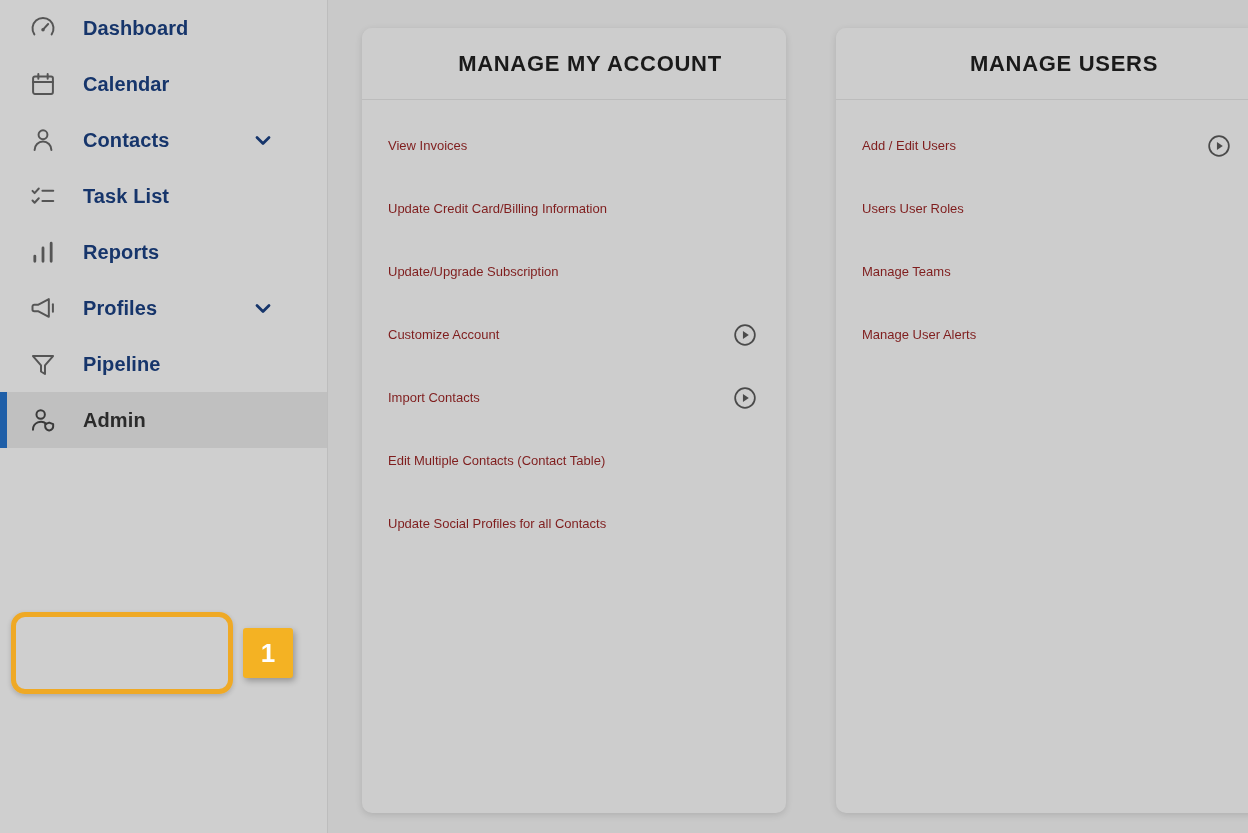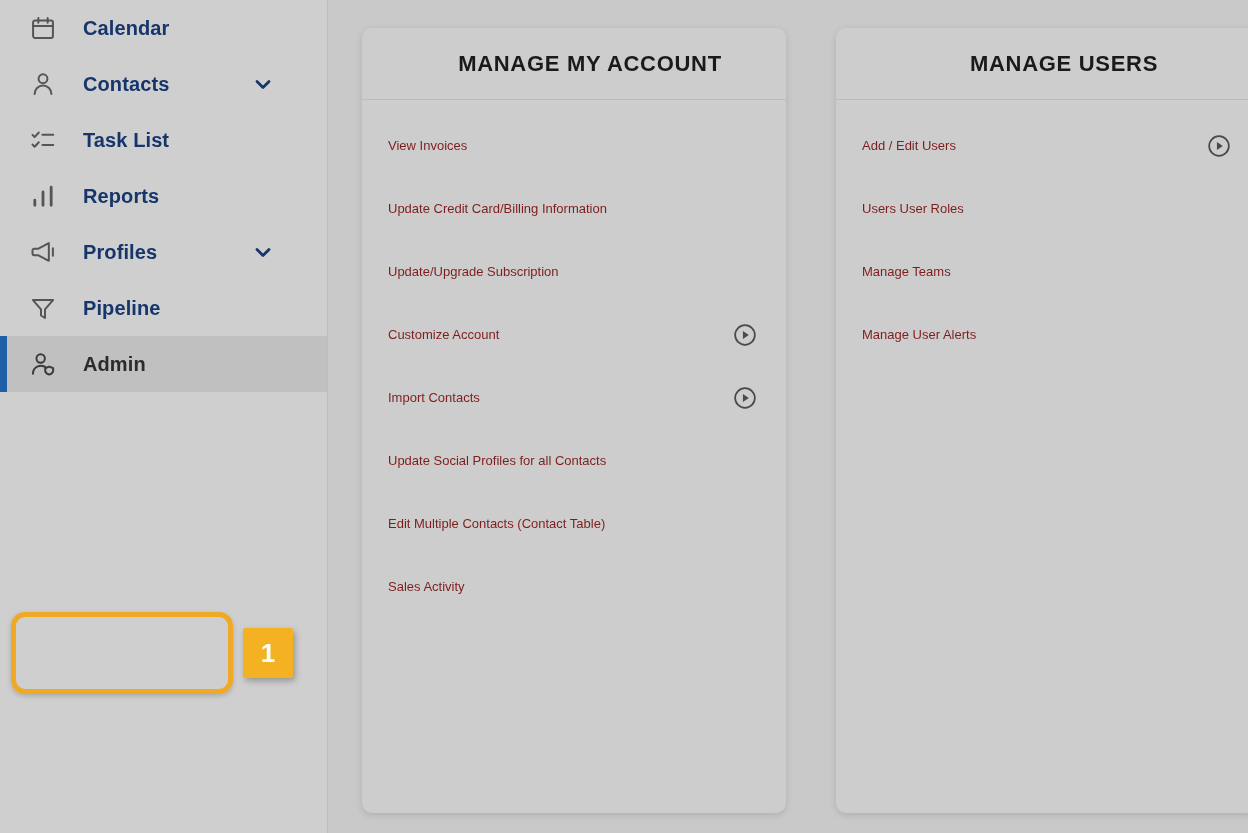--- a/index.html
+++ b/index.html
@@ -141,20 +141,30 @@
 </style>
 </head>
 <body>
 
 <div id="root">
 
   <nav id="sidebar">
       <div class="nav-item">
         <span class="nav-icon">
           <svg width="28" height="28" viewBox="0 0 24 24" fill="none" stroke="currentColor" stroke-width="1.7" stroke-linecap="round" stroke-linejoin="round">
+            <path d="M4.6 17.5a9 9 0 1 1 14.8 0"></path>
+            <path d="M12 13.4 16.4 8.6"></path>
+            <circle cx="12" cy="13.6" r="1.5" fill="currentColor" stroke="none"></circle>
+          </svg>
+        </span>
+        <span class="nav-label">Dashboard</span>
+      </div>
+      <div class="nav-item">
+        <span class="nav-icon">
+          <svg width="28" height="28" viewBox="0 0 24 24" fill="none" stroke="currentColor" stroke-width="1.7" stroke-linecap="round" stroke-linejoin="round">
             <rect x="3.5" y="5.5" width="17" height="15" rx="1.6"></rect>
             <path d="M3.5 10.3h17"></path>
             <path d="M8 3.4v4M16 3.4v4"></path>
           </svg>
         </span>
         <span class="nav-label">Calendar</span>
       </div>
       <div class="nav-item">
         <span class="nav-icon">
           <svg width="28" height="28" viewBox="0 0 24 24" fill="none" stroke="currentColor" stroke-width="1.7" stroke-linecap="round" stroke-linejoin="round">
@@ -251,27 +261,24 @@
         <div class="panel-row">
           <span class="row-label">Import Contacts</span>
           <span class="row-play">
             <svg width="26" height="26" viewBox="0 0 24 24" fill="none" stroke="currentColor" stroke-width="1.6">
               <circle cx="12" cy="12" r="9.1"></circle>
               <path d="M10.1 8.4l5.4 3.6-5.4 3.6z" fill="currentColor" stroke="none"></path>
             </svg>
           </span>
         </div>
         <div class="panel-row">
+          <span class="row-label">Edit Multiple Contacts (Contact Table)</span>
+        </div>
+        <div class="panel-row">
           <span class="row-label">Update Social Profiles for all Contacts</span>
-        </div>
-        <div class="panel-row">
-          <span class="row-label">Edit Multiple Contacts (Contact Table)</span>
-        </div>
-        <div class="panel-row">
-          <span class="row-label">Sales Activity</span>
         </div>
       </div>
   </section>
 
   <section class="panel" id="panel-users">
     <div class="panel-header">
       <span class="panel-title">MANAGE USERS</span>
     </div>
     <div class="panel-body">
         <div class="panel-row">

